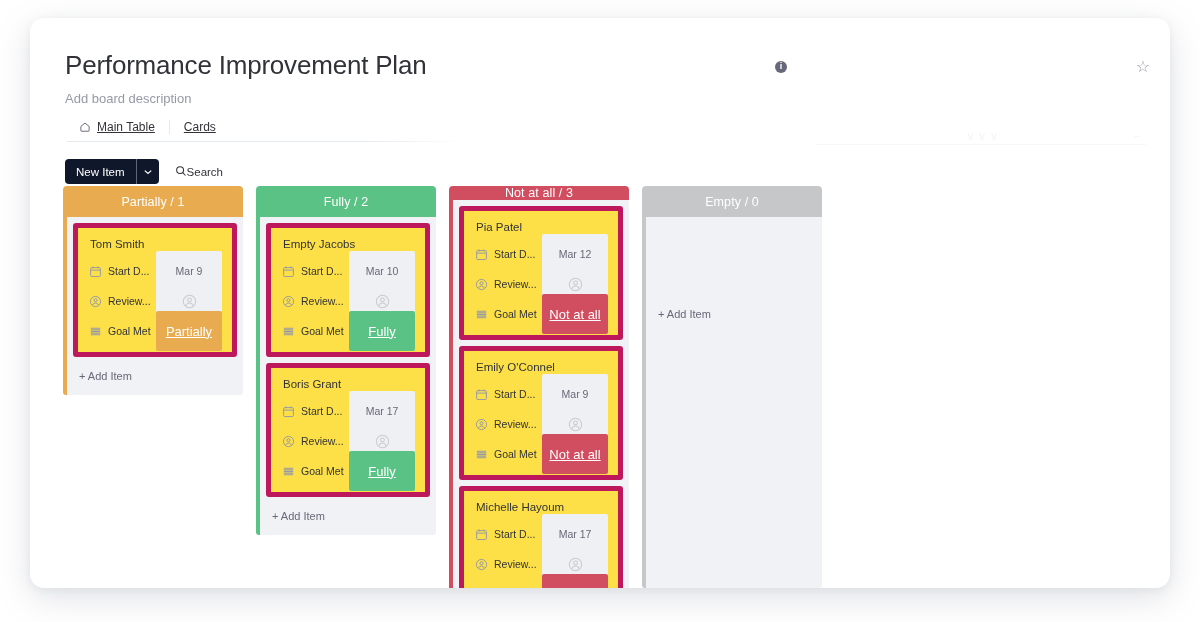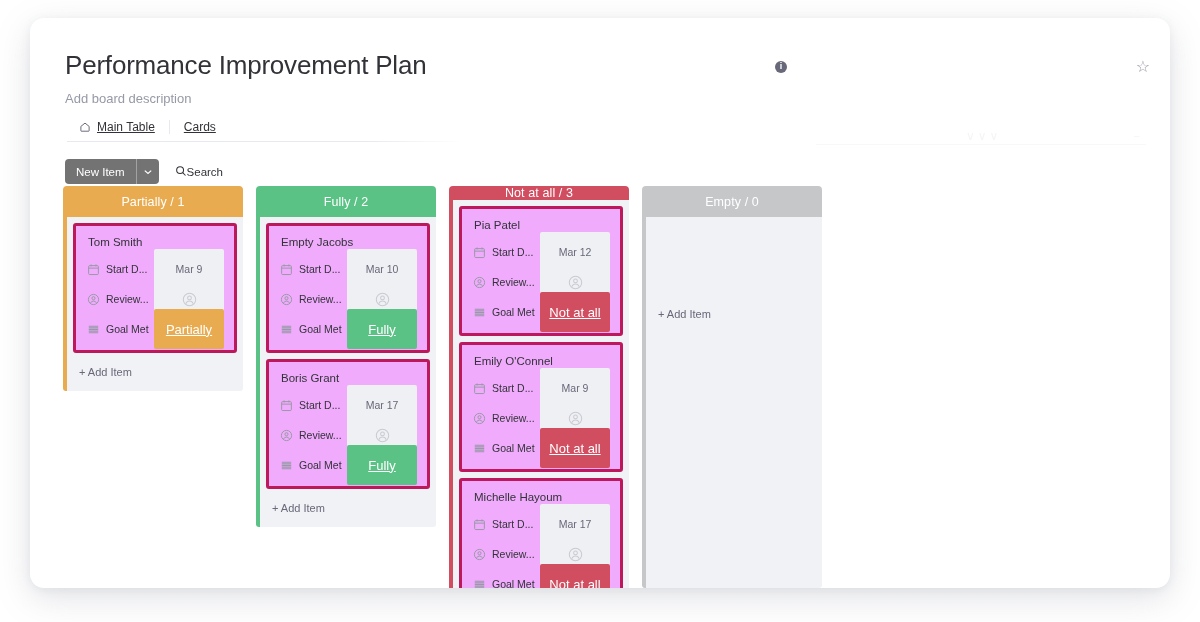--- a/index.html
+++ b/index.html
@@ -87,21 +87,21 @@
 
   .toolbar {
     margin-top: 20px;
     display: flex;
     align-items: center;
     gap: 16px;
   }
 
   .new-item {
     display: flex; align-items: stretch;
-    background: #737373;
+    background: #0f172a;
     border-radius: 4px;
     height: 25px;
     color: #fff;
     font-size: 11.5px;
     overflow: hidden;
     cursor: pointer;
   }
   .new-item-label { padding: 0 11px; display: flex; align-items: center; }
   .new-item-div { width: 1px; background: rgba(255,255,255,0.34); }
   .new-item-caret { padding: 0 7px; display: flex; align-items: center; font-size: 9px; }
@@ -148,25 +148,25 @@
     border-left-style: solid;
     flex: 1 1 auto;
     padding: 0;
     display: flex;
     flex-direction: column;
     border-radius: 0 0 3px 3px;
   }
   .col-body.auto { flex: 0 0 auto; }
 
   .card {
-    background: #f0abfc;
+    background: #fde047;
     margin: 6px 6px 0 6px;
     border-radius: 3px;
     padding: 9px 10px 10px 10px;
-    border: 3px solid #be185d;
+    border: 5px solid #be185d;
   }
 
   .card-name {
     font-size: 11.5px;
     color: #323338;
     margin-bottom: 9px;
     padding-left: 2px;
     line-height: 14px;
   }
 

